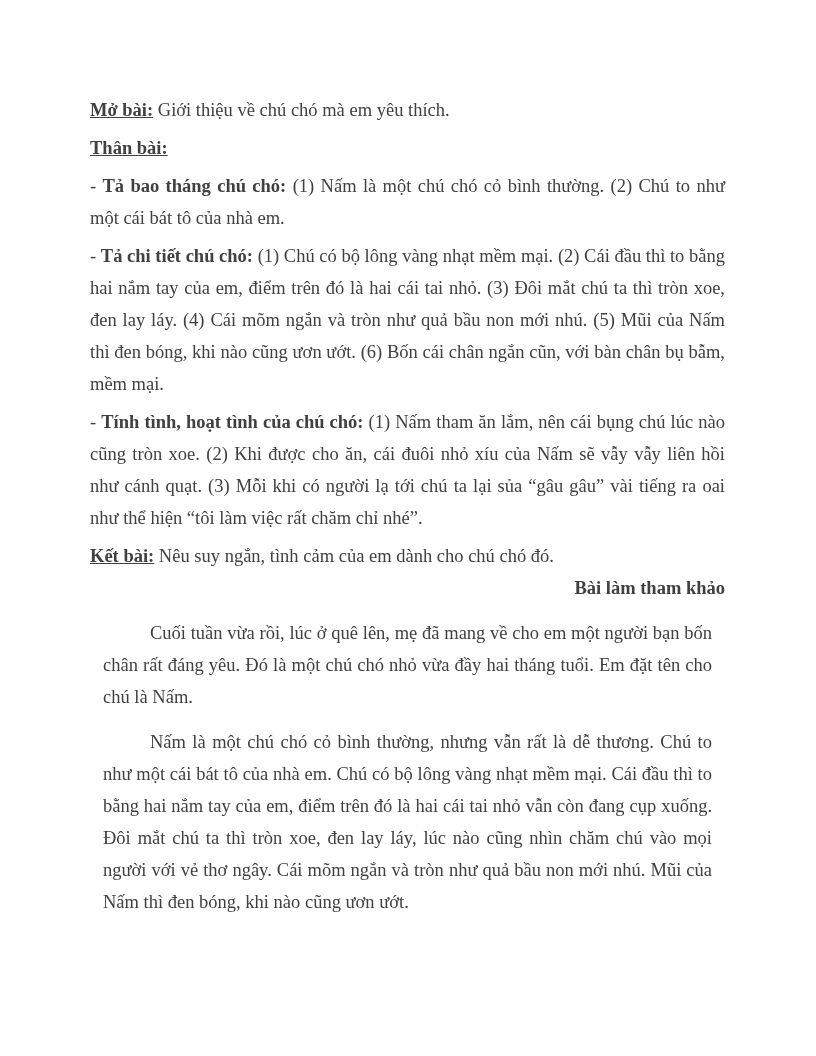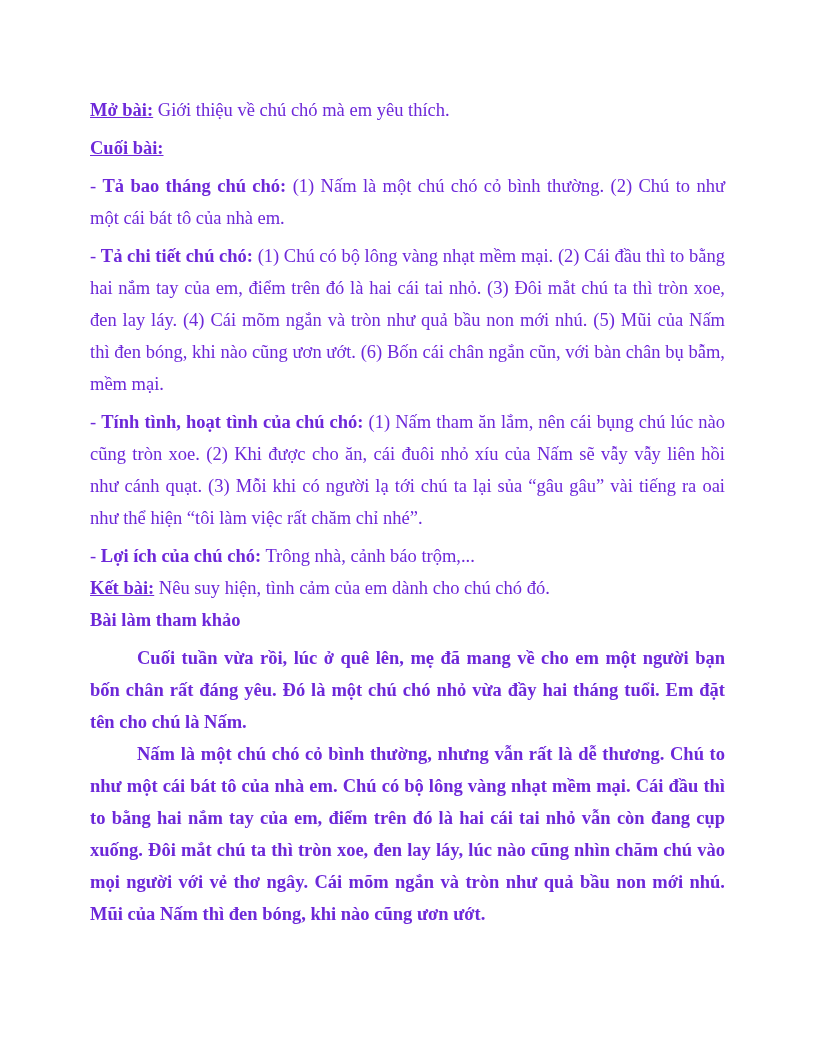--- a/index.html
+++ b/index.html
@@ -10,67 +10,65 @@
   .page {
     position: relative;
     box-sizing: border-box;
     width: 816px;
     height: 1056px;
     background: #ffffff;
     padding: 94px 91px 0 90px;
     font-family: "Liberation Serif", "DejaVu Serif", serif;
     font-size: 18.5px;
     line-height: 32px;
-    color: #6d28d9;
+    color: #404040;
     overflow: hidden;
   }
   .para {
     margin: 0 0 6px 0;
     text-align: justify;
   }
   .para.tight {
     margin-bottom: 0;
   }
   .bu {
     font-weight: bold;
     text-decoration: underline;
   }
   .b {
     font-weight: bold;
   }
   .heading {
     margin: 0 0 6px 0;
-    text-align: left;
+    text-align: right;
     font-weight: bold;
   }
   .body-para {
-    margin: 0;
+    margin: 13px;
     text-align: justify;
     text-indent: 47px;
-    font-weight: bold;
   }
 </style>
 </head>
 <body>
 
 <div class="page">
 
   <p class="para"><span class="bu">Mở bài:</span><span> Giới thiệu về chú chó mà em yêu thích.</span></p>
 
-  <p class="para"><span class="bu">Cuối bài:</span><span></span></p>
+  <p class="para"><span class="bu">Thân bài:</span><span></span></p>
 
   <p class="para"><span>- </span><span class="b">Tả bao tháng chú chó:</span><span> (1) Nấm là một chú chó cỏ bình thường. (2) Chú to như một cái bát tô của nhà em.</span></p>
 
   <p class="para"><span>- </span><span class="b">Tả chi tiết chú chó:</span><span> (1) Chú có bộ lông vàng nhạt mềm mại. (2) Cái đầu thì to bằng hai nắm tay của em, điểm trên đó là hai cái tai nhỏ. (3) Đôi mắt chú ta thì tròn xoe, đen lay láy. (4) Cái mõm ngắn và tròn như quả bầu non mới nhú. (5) Mũi của Nấm thì đen bóng, khi nào cũng ươn ướt. (6) Bốn cái chân ngắn cũn, với bàn chân bụ bẫm, mềm mại.</span></p>
 
   <p class="para"><span>- </span><span class="b">Tính tình, hoạt tình của chú chó:</span><span> (1) Nấm tham ăn lắm, nên cái bụng chú lúc nào cũng tròn xoe. (2) Khi được cho ăn, cái đuôi nhỏ xíu của Nấm sẽ vẫy vẫy liên hồi như cánh quạt. (3) Mỗi khi có người lạ tới chú ta lại sủa “gâu gâu” vài tiếng ra oai như thể hiện “tôi làm việc rất chăm chỉ nhé”.</span></p>
 
-  <p class="para tight"><span>- </span><span class="b">Lợi ích của chú chó:</span><span> Trông nhà, cảnh báo trộm,...</span></p>
 
-  <p class="para tight"><span class="bu">Kết bài:</span><span> Nêu suy hiện, tình cảm của em dành cho chú chó đó.</span></p>
+  <p class="para tight"><span class="bu">Kết bài:</span><span> Nêu suy ngắn, tình cảm của em dành cho chú chó đó.</span></p>
 
   <p class="heading">Bài làm tham khảo</p>
 
   <p class="body-para">Cuối tuần vừa rồi, lúc ở quê lên, mẹ đã mang về cho em một người bạn bốn chân rất đáng yêu. Đó là một chú chó nhỏ vừa đầy hai tháng tuổi. Em đặt tên cho chú là Nấm.</p>
 
   <p class="body-para">Nấm là một chú chó cỏ bình thường, nhưng vẫn rất là dễ thương. Chú to như một cái bát tô của nhà em. Chú có bộ lông vàng nhạt mềm mại. Cái đầu thì to bằng hai nắm tay của em, điểm trên đó là hai cái tai nhỏ vẫn còn đang cụp xuống. Đôi mắt chú ta thì tròn xoe, đen lay láy, lúc nào cũng nhìn chăm chú vào mọi người với vẻ thơ ngây. Cái mõm ngắn và tròn như quả bầu non mới nhú. Mũi của Nấm thì đen bóng, khi nào cũng ươn ướt.</p>
 
 </div>
 
 </body></html>

